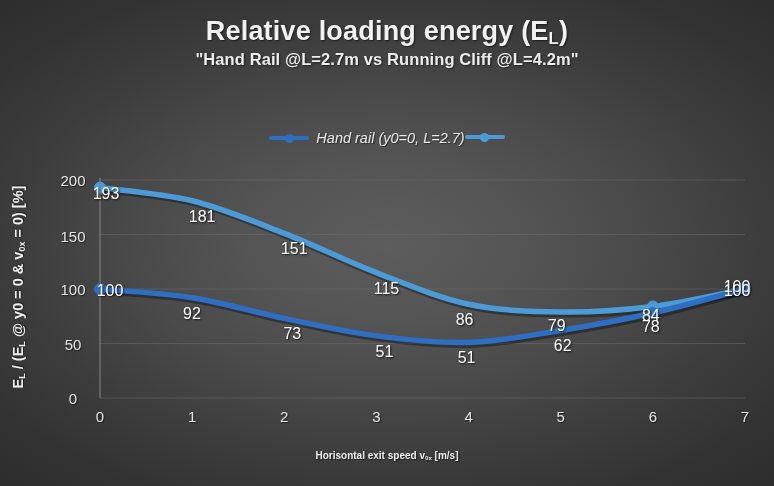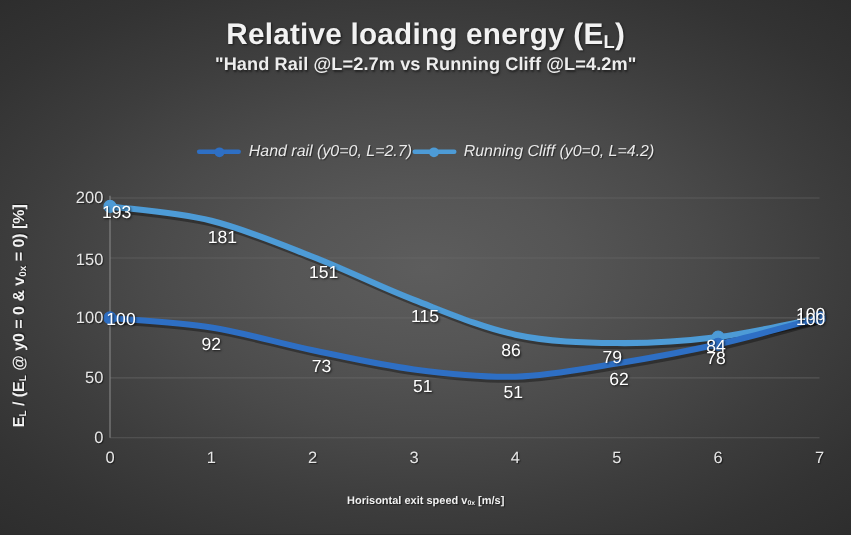--- a/index.html
+++ b/index.html
@@ -113,21 +113,21 @@
   }
   #plot-svg {
     position: absolute;
     left: 0;
     top: 0;
   }
 
   
   .y-tick {
     position: absolute;
-    text-align: right;
+    text-align: center;
     font-size: 15px;
     color: #e6e6e6;
     text-shadow: 1px 1px 1px rgba(0,0,0,0.5);
     transform: translateY(-50%);
     white-space: nowrap;
   }
   .x-tick {
     position: absolute;
     text-align: center;
     font-size: 15px;
@@ -190,21 +190,20 @@
         <span class="lm-line" id="lm-line-0" style="background: rgb(46, 111, 196);"></span>
         <span class="lm-dot" id="lm-dot-0" style="background: rgb(46, 111, 196);"></span>
       </span>
       <span class="legend-label">Hand rail (y0=0, L=2.7)</span>
     </div>
     <div class="legend-item">
       <span class="legend-marker">
         <span class="lm-line" id="lm-line-1" style="background: rgb(77, 155, 214);"></span>
         <span class="lm-dot" id="lm-dot-1" style="background: rgb(77, 155, 214);"></span>
       </span>
-      <span class="legend-label">Running Cliff (y0=0, L=4.2)</span>
     </div>
   </div>
 
   <div id="plot-wrap">
     <svg id="plot-svg" width="774" height="486">
         <line x1="100" y1="398" x2="745" y2="398" stroke="#6b6b6b" stroke-width="1" opacity="0.55"></line>
         <line x1="100" y1="343.5" x2="745" y2="343.5" stroke="#6b6b6b" stroke-width="1" opacity="0.55"></line>
         <line x1="100" y1="289" x2="745" y2="289" stroke="#6b6b6b" stroke-width="1" opacity="0.55"></line>
         <line x1="100" y1="234.5" x2="745" y2="234.5" stroke="#6b6b6b" stroke-width="1" opacity="0.55"></line>
         <line x1="100" y1="180" x2="745" y2="180" stroke="#6b6b6b" stroke-width="1" opacity="0.55"></line>

